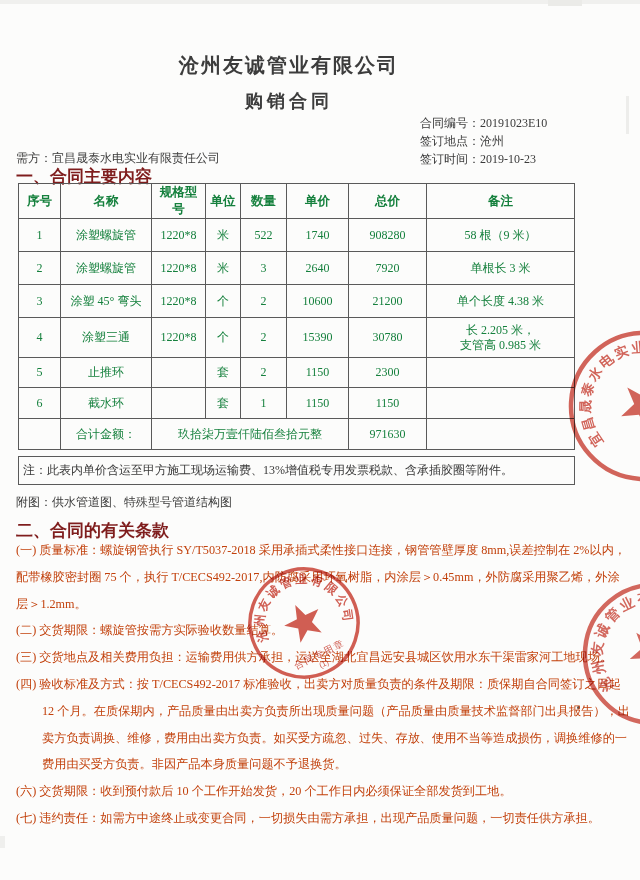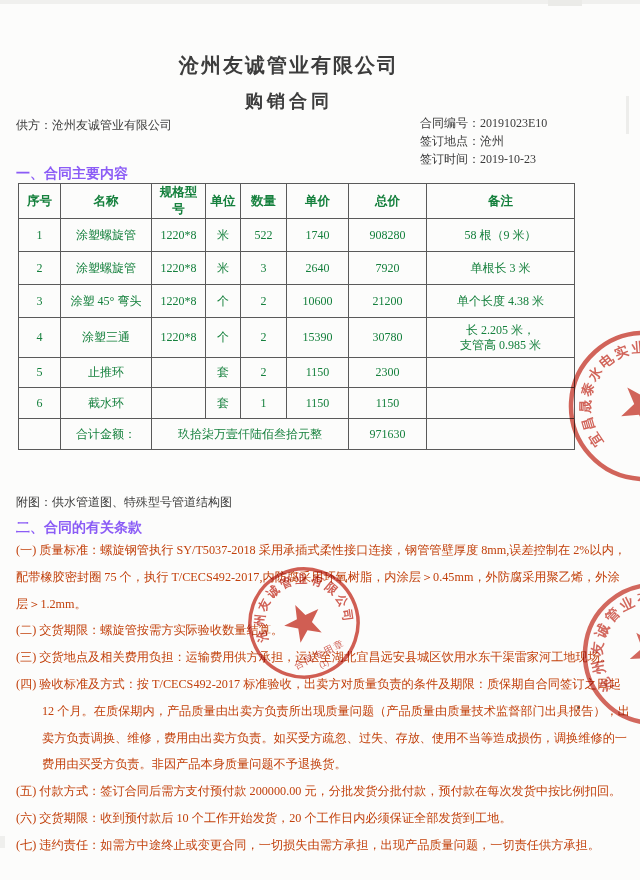--- a/index.html
+++ b/index.html
@@ -21,21 +21,21 @@
   .header-center{position:absolute;left:0;top:52px;width:578px;text-align:center;}
   .company-title{font-size:20px;letter-spacing:2px;font-weight:600;color:#3c3c3c;}
   .doc-title{font-size:18px;letter-spacing:4px;font-weight:600;margin-top:10px;color:#3c3c3c;}
 
   .meta{position:absolute;font-size:12px;color:#3a3a3a;white-space:nowrap;}
   .m-supplier{left:16px;top:117px;}
   .m-buyer{left:16px;top:150px;}
   .m-contract{left:420px;top:115px;}
   .m-place{left:420px;top:133px;}
   .m-date{left:420px;top:151px;}
-  .section-title{position:absolute;font-size:14px;font-weight:600;color:#8b5cf6;}
+  .section-title{position:absolute;font-size:17px;font-weight:600;color:#7f1d1d;}
   .s1{left:16px;top:165px;}
   .s2{left:16px;top:519px;}
 
   table.items{
     position:absolute;left:18px;top:183px;
     border-collapse:collapse;table-layout:fixed;
     font-size:12px;color:#15803d;
   }
   table.items th,table.items td{
     border:1px solid #5a5a5a;
@@ -74,21 +74,21 @@
   <div class="artifact edge-mark1"></div>
   <div class="artifact edge-mark2"></div>
   <div class="artifact edge-mark3"></div>
   <div class="artifact dot"></div>
 
   <div class="header-center">
     <div class="company-title">沧州友诚管业有限公司</div>
     <div class="doc-title">购销合同</div>
   </div>
 
-  <div class="meta m-supplier"><span>供方：</span><span>沧州友诚管业有限公司</span></div>
+  <div class="meta m-buyer"><span>需方：</span><span>宜昌晟泰水电实业有限责任公司</span></div>
   <div class="meta m-contract"><span>合同编号：</span><span>20191023E10</span></div>
   <div class="meta m-place"><span>签订地点：</span><span>沧州</span></div>
   <div class="meta m-date"><span>签订时间：</span><span>2019-10-23</span></div>
 
   <div class="section-title s1">一、合同主要内容</div>
 
   <table class="items">
     <colgroup>
       <col style="width:42px">
         <col style="width:91px">
@@ -176,34 +176,34 @@
         <tr class="total">
           <td></td>
           <td>合计金额：</td>
           <td colspan="4">玖拾柒万壹仟陆佰叁拾元整</td>
           <td>971630</td>
           <td></td>
         </tr>
       </tbody>
   </table>
 
+  <div class="note-box">注：此表内单价含运至甲方施工现场运输费、13%增值税专用发票税款、含承插胶圈等附件。</div>
   <div class="attachment">附图：供水管道图、特殊型号管道结构图</div>
   <div class="section-title s2">二、合同的有关条款</div>
 
   <div class="terms">
       <div class="term-line">(一) 质量标准：螺旋钢管执行 SY/T5037-2018 采用承插式柔性接口连接，钢管管壁厚度 8mm,误差控制在 2%以内，</div>
       <div class="term-line">配带橡胶密封圈 75 个，执行 T/CECS492-2017,内防腐采用环氧树脂，内涂层＞0.45mm，外防腐采用聚乙烯，外涂</div>
       <div class="term-line">层＞1.2mm。</div>
       <div class="term-line">(二) 交货期限：螺旋管按需方实际验收数量结算。</div>
       <div class="term-line">(三) 交货地点及相关费用负担：运输费用供方承担，运送至湖北宜昌远安县城区饮用水东干渠雷家河工地现场。</div>
       <div class="term-line">(四) 验收标准及方式：按 T/CECS492-2017 标准验收，出卖方对质量负责的条件及期限：质保期自合同签订之日起</div>
       <div class="term-line ind">12 个月。在质保期内，产品质量由出卖方负责所出现质量问题（产品质量由质量技术监督部门出具报告），出</div>
       <div class="term-line ind">卖方负责调换、维修，费用由出卖方负责。如买受方疏忽、过失、存放、使用不当等造成损伤，调换维修的一</div>
       <div class="term-line ind">费用由买受方负责。非因产品本身质量问题不予退换货。</div>
-      <div class="term-line">(五) 付款方式：签订合同后需方支付预付款 200000.00 元，分批发货分批付款，预付款在每次发货中按比例扣回。</div>
       <div class="term-line">(六) 交货期限：收到预付款后 10 个工作开始发货，20 个工作日内必须保证全部发货到工地。</div>
       <div class="term-line">(七) 违约责任：如需方中途终止或变更合同，一切损失由需方承担，出现产品质量问题，一切责任供方承担。</div>
     </div>
 
   <svg class="stamp" style="left:554px;top:316px;opacity:.82" width="180" height="180" viewBox="-90 -90 180 180">
     <g transform="rotate(-42)" fill="none" stroke="#cb4336">
       <circle r="73" stroke-width="4.5"></circle>
       <path id="arcA" d="M -54,0 A 54,54 0 1,1 54,0 A 54,54 0 1,1 -54,0" stroke="none"></path>
       <text fill="#cb4336" stroke="none" font-size="13.5" letter-spacing="2.5" font-weight="bold">
         <textPath href="#arcA">宜昌晟泰水电实业有限责任公司</textPath>

